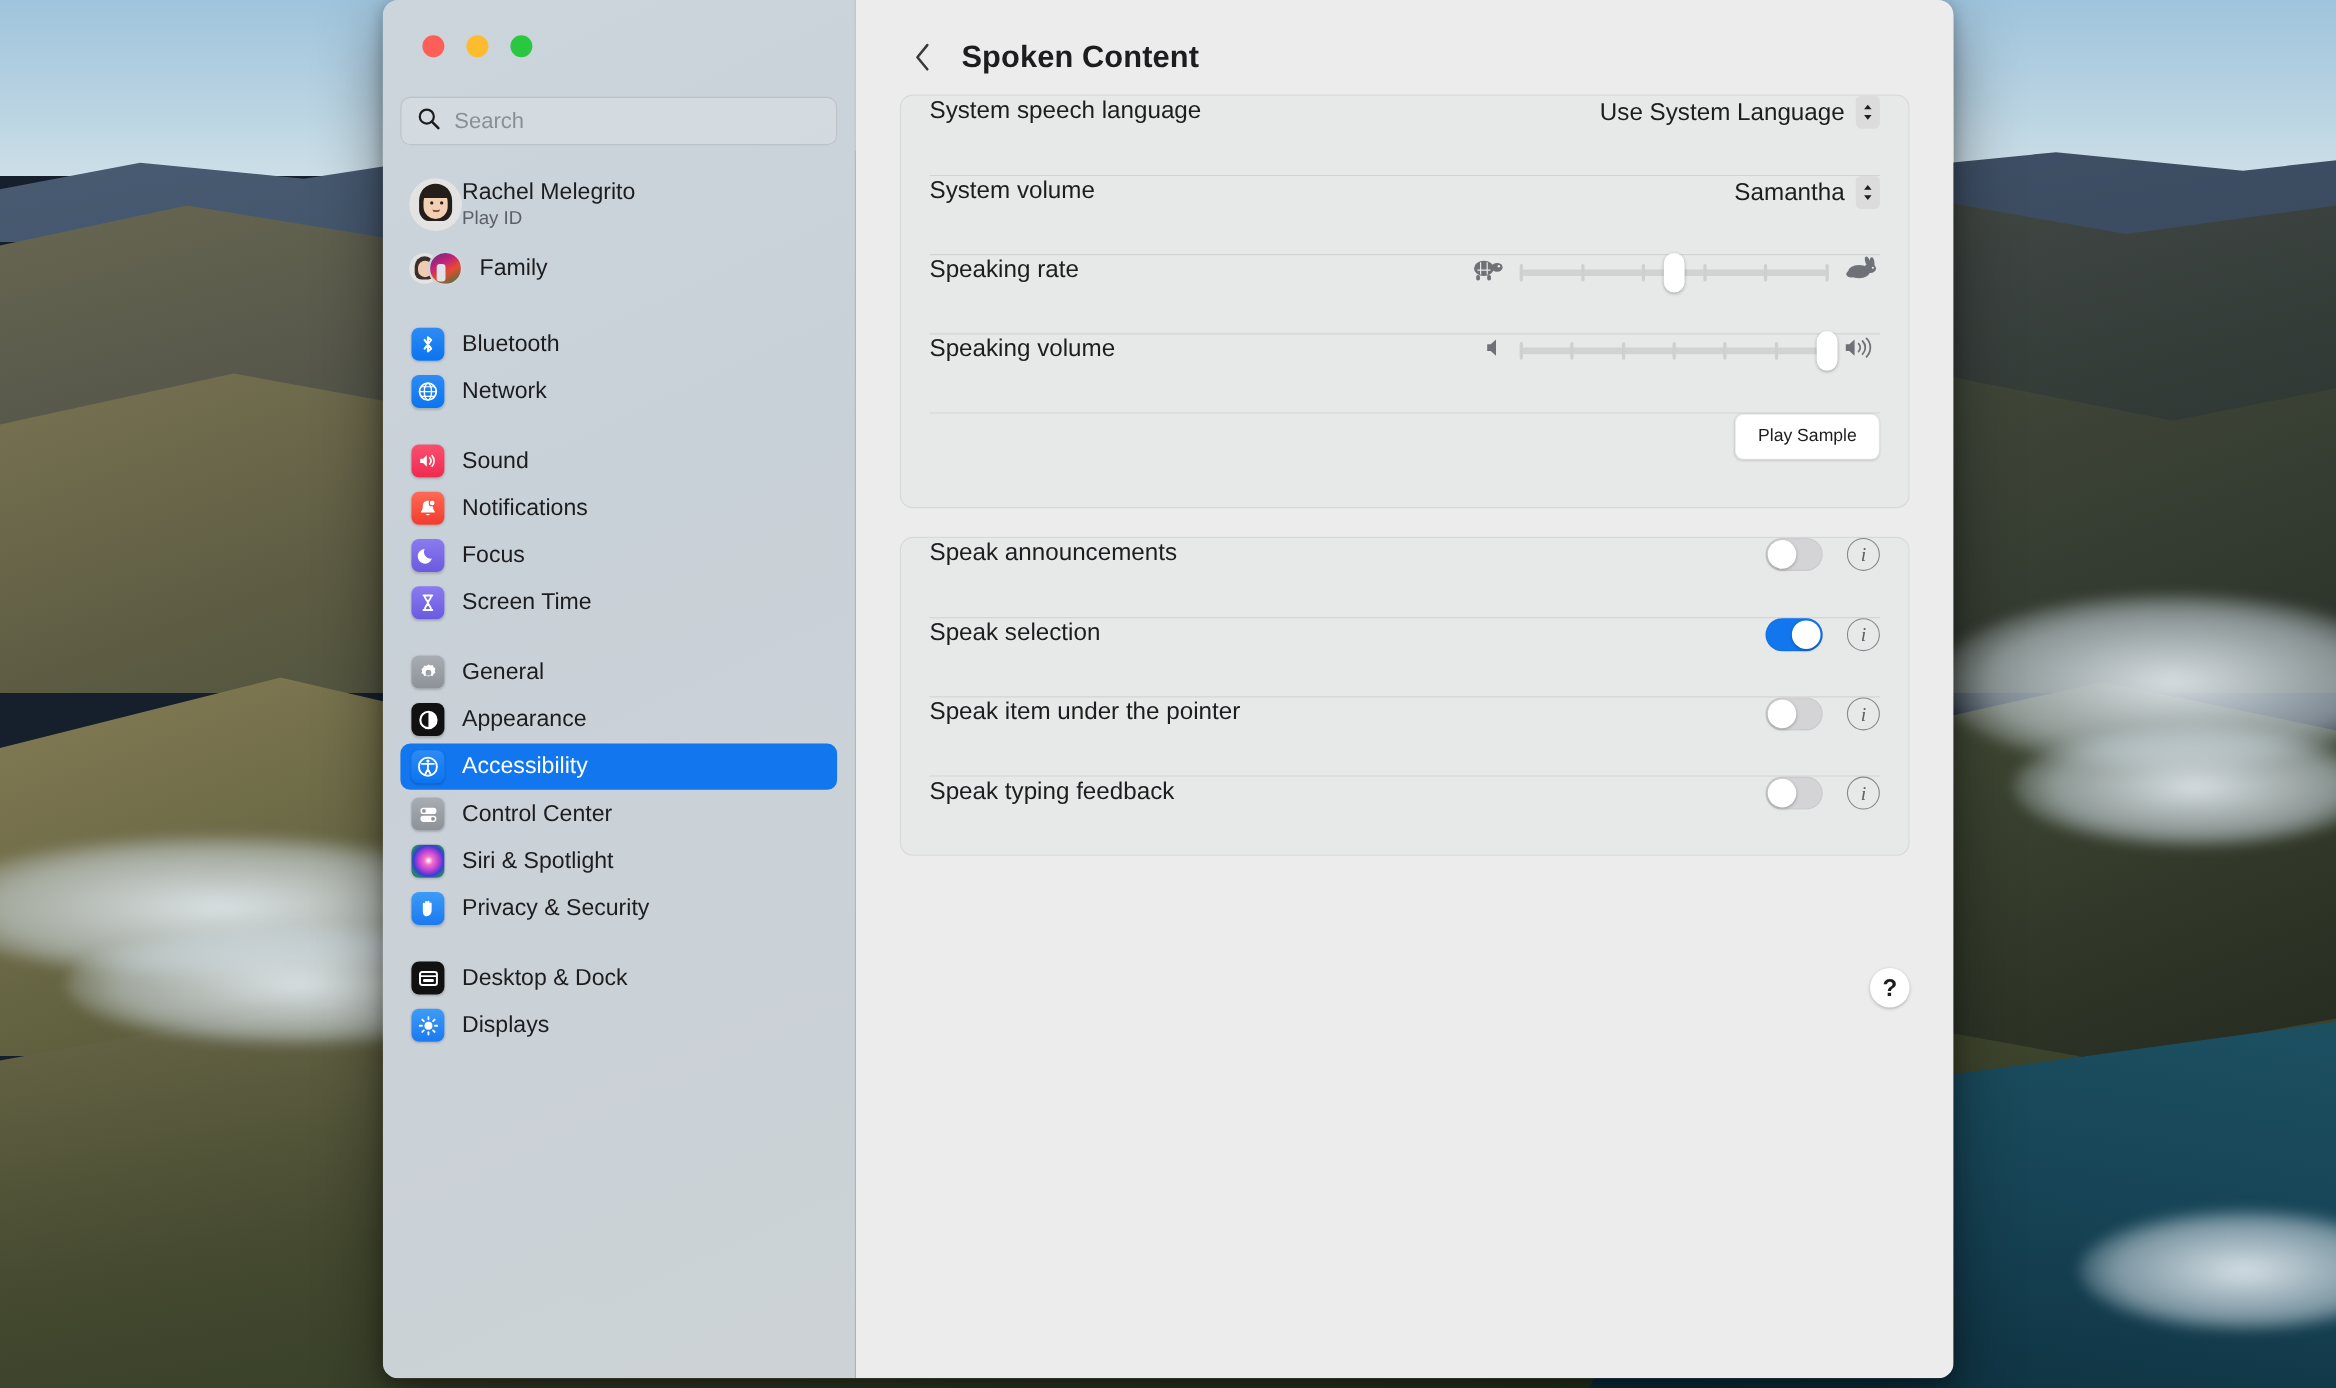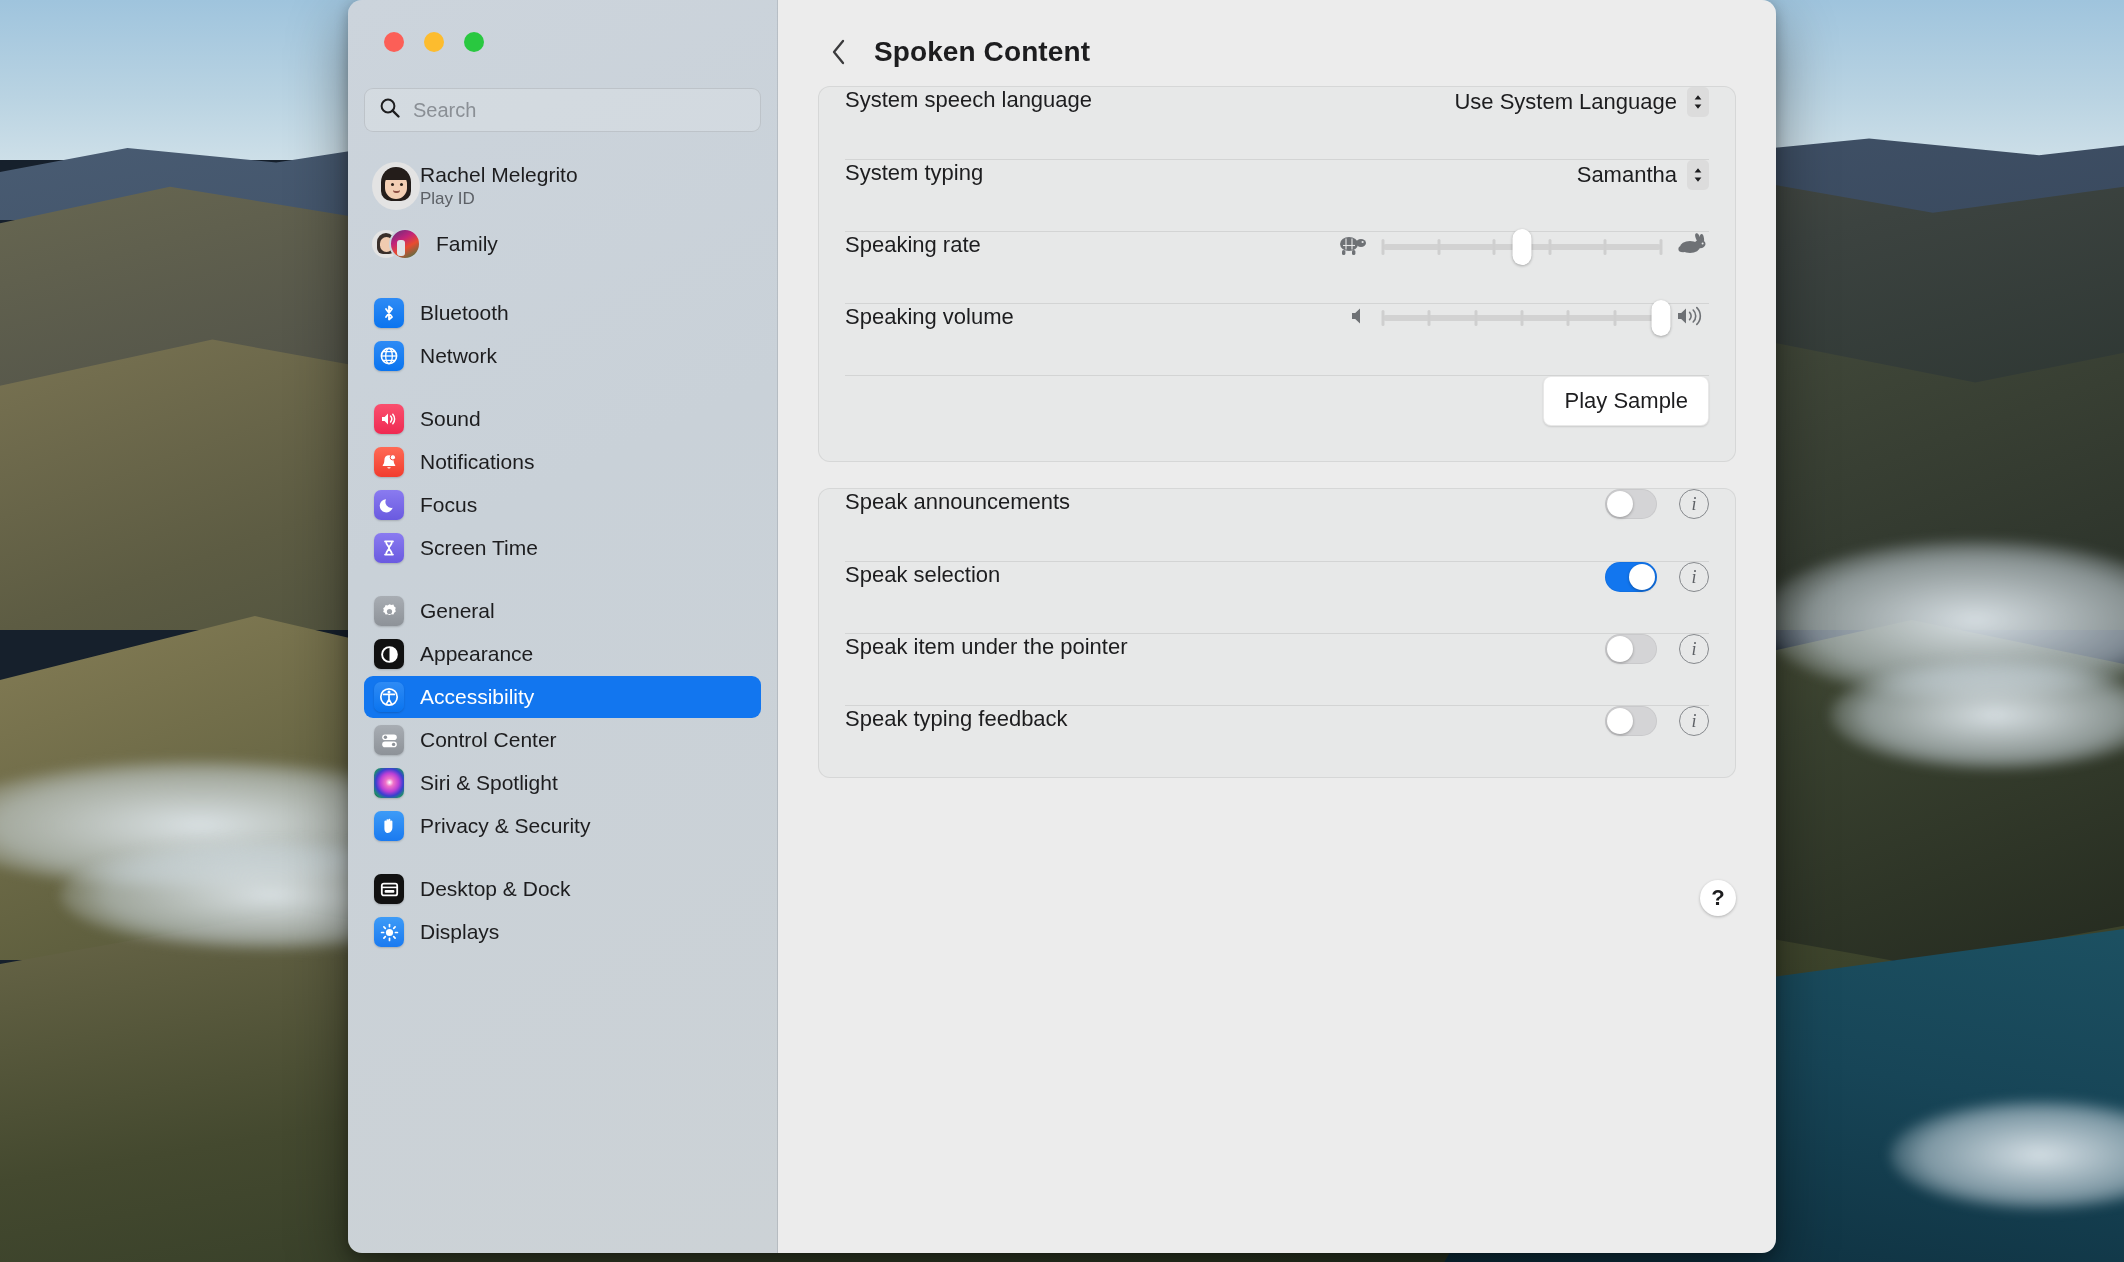--- a/index.html
+++ b/index.html
@@ -192,21 +192,21 @@
     width:3px; height:16px; background:#cfcfcf; border-radius:2px;
   }
   .slider .knob {
     position:absolute; top:50%; transform:translate(-50%,-50%);
     width:19px; height:36px; border-radius:10px;
     background:#fff; box-shadow:0 1px 3px rgba(0,0,0,.3);
   }
 
   .play-row { justify-content:flex-end; min-height:86px; }
   .play-btn {
-    font-size:22px; color:#1d1d1f;
+    font-size:16px; color:#1d1d1f;
     background:#fff; border:1px solid rgba(0,0,0,.09);
     border-radius:8px; padding:11px 20px;
     box-shadow: 0 1px 2px rgba(0,0,0,.13);
     cursor:default;
   }
 
   .toggle {
     width:52px; height:30px; border-radius:15px;
     background:#d4d4d6; position:relative; flex:0 0 auto;
     box-shadow: inset 0 0 0 1px rgba(0,0,0,.05);
@@ -467,21 +467,21 @@
           <span>Use System Language</span>
           <span class="popup-chev">
             <svg width="12" height="20" viewBox="0 0 12 20">
                 <path d="M6 3.2L9.4 7.4H2.6zM6 16.8L9.4 12.6H2.6z" fill="#1d1d1f"></path>
               </svg>
           </span>
         </span>
       </div>
 
       <div class="row">
-        <span class="row-label">System typing</span>
+        <span class="row-label">System volume</span>
         <span class="row-spacer"></span>
         <span class="popup">
           <span>Samantha</span>
           <span class="popup-chev">
             <svg width="12" height="20" viewBox="0 0 12 20">
                 <path d="M6 3.2L9.4 7.4H2.6zM6 16.8L9.4 12.6H2.6z" fill="#1d1d1f"></path>
               </svg>
           </span>
         </span>
       </div>

